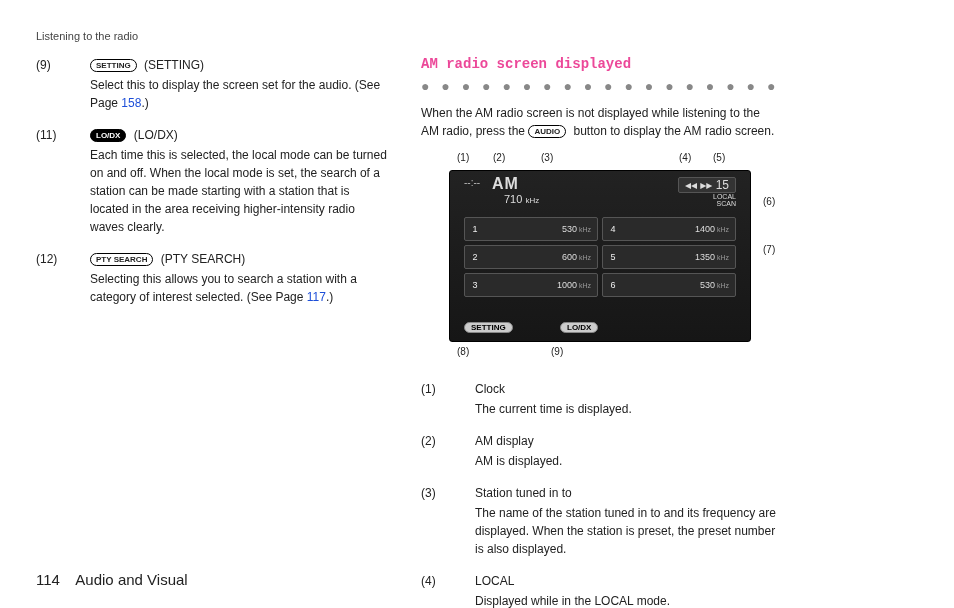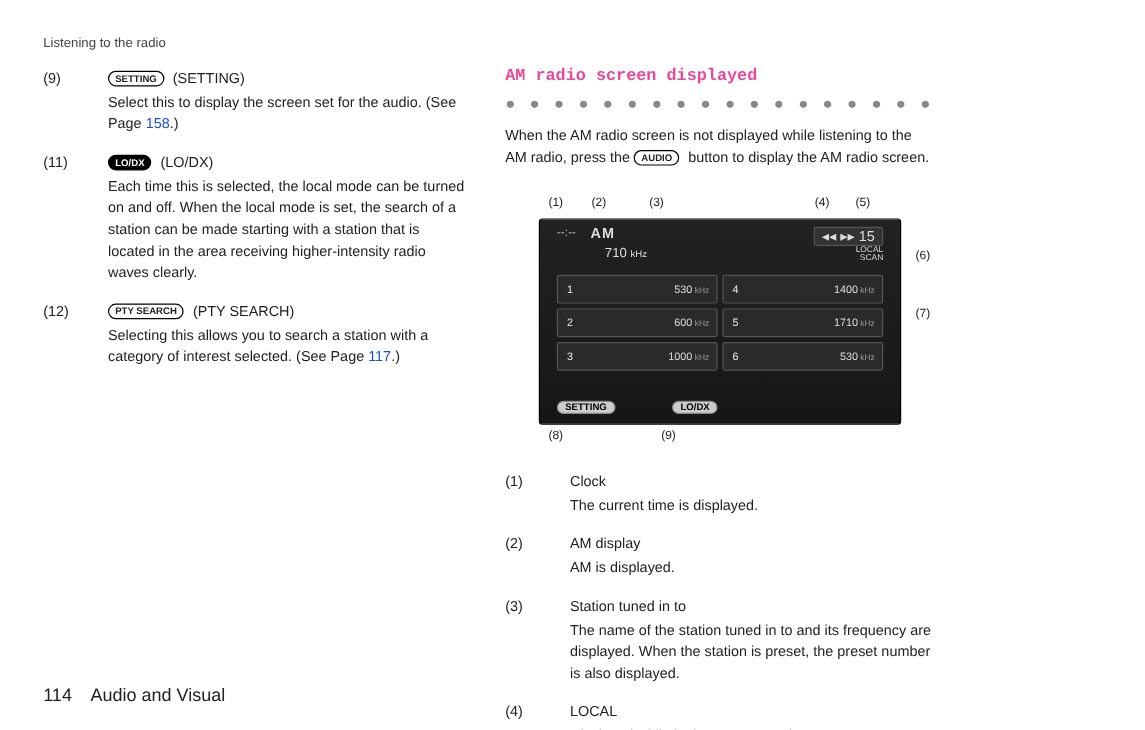--- a/index.html
+++ b/index.html
@@ -10,25 +10,25 @@
   .item{display:flex;font-size:12px;line-height:1.5;margin-bottom:14px;}
   .item .num{width:34px;flex:0 0 34px;}
   .item .body{flex:1 1 auto;margin-left:20px;}
   .pill{display:inline-block;border:1px solid #000;border-radius:8px;background:#fff;font-size:8px;font-weight:bold;padding:0px 5px;line-height:11px;vertical-align:middle;margin-right:4px;}
   .pill.inv{background:#000;color:#fff;}
   .label-text{font-weight:400;}
   .desc{margin-top:2px;}
   .link{color:#1d4ed8;}
   .section-title{font-size:14px;font-weight:600;color:#ec4899;margin:0 0 6px 0;font-family:Liberation Mono, monospace;}
   .dots{color:#888;font-size:14px;letter-spacing:4px;white-space:nowrap;overflow:hidden;margin-bottom:10px;}
-  .intro{font-size:12px;line-height:1.5;margin-bottom:24px;}
+  .intro{font-size:12px;line-height:1.5;margin-bottom:12px;}
   .figwrap{position:relative;width:380px;height:210px;margin-bottom:18px;}
   .fig{position:absolute;left:28px;top:18px;width:300px;height:170px;background:linear-gradient(#222,#161616);border:1px solid #000;border-radius:3px;color:#ddd;font-family:Arial,sans-serif;}
   .fig .top{position:absolute;left:14px;top:6px;font-size:10px;color:#bbb;}
-  .fig .am{position:absolute;left:42px;top:4px;font-size:12px;font-weight:bold;letter-spacing:1px;}
+  .fig .am{position:absolute;left:42px;top:4px;font-size:16px;font-weight:bold;letter-spacing:1px;}
   .fig .freq{position:absolute;left:54px;top:22px;font-size:11px;}
   .fig .seek{position:absolute;right:14px;top:6px;font-size:12px;background:#333;border:1px solid #555;border-radius:2px;padding:0 6px;}
   .fig .ls{position:absolute;right:14px;top:22px;font-size:7px;text-align:right;line-height:1;}
   .presets{position:absolute;left:14px;top:46px;right:14px;display:flex;flex-wrap:wrap;gap:4px;}
   .preset{flex:1 1 45%;height:22px;background:#2a2a2a;border:1px solid #555;border-radius:2px;display:flex;align-items:center;font-size:9px;}
   .preset .pn{width:20px;text-align:center;color:#eee;}
   .preset .pf{flex:1;text-align:right;padding-right:6px;color:#ddd;}
   .preset .pu{color:#999;font-size:7px;margin-left:2px;}
   .fig .btn{position:absolute;bottom:8px;font-size:8px;background:#ccc;color:#000;border:1px solid #888;border-radius:7px;padding:0px 6px;font-weight:bold;}
   .fig .btn.setting{left:14px;}
@@ -115,21 +115,21 @@
             <div class="preset">
                 <span class="pn">4</span>
                 <span class="pf"><span>1400</span><span class="pu">kHz</span></span>
               </div>
             <div class="preset">
                 <span class="pn">2</span>
                 <span class="pf"><span>600</span><span class="pu">kHz</span></span>
               </div>
             <div class="preset">
                 <span class="pn">5</span>
-                <span class="pf"><span>1710</span><span class="pu">kHz</span></span>
+                <span class="pf"><span>1350</span><span class="pu">kHz</span></span>
               </div>
             <div class="preset">
                 <span class="pn">3</span>
                 <span class="pf"><span>1000</span><span class="pu">kHz</span></span>
               </div>
             <div class="preset">
                 <span class="pn">6</span>
                 <span class="pf"><span>530</span><span class="pu">kHz</span></span>
               </div>
           </div>

